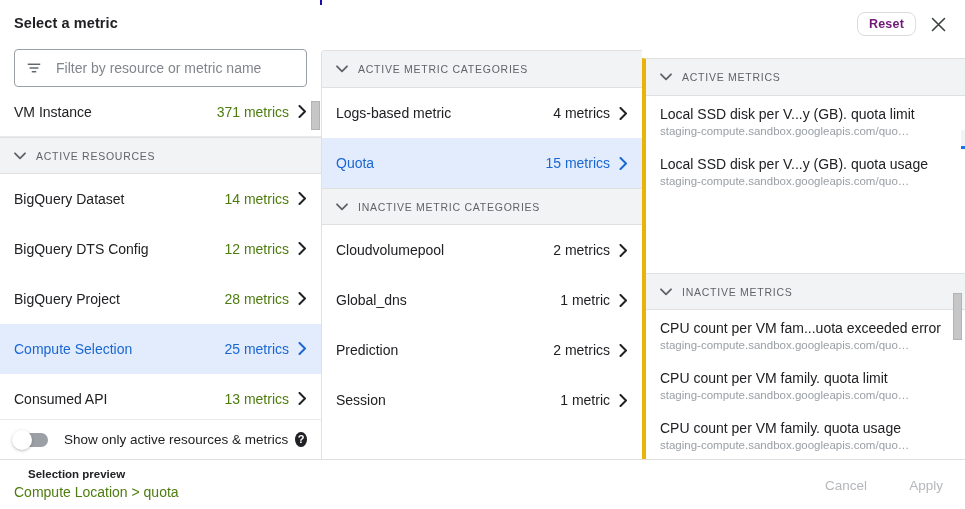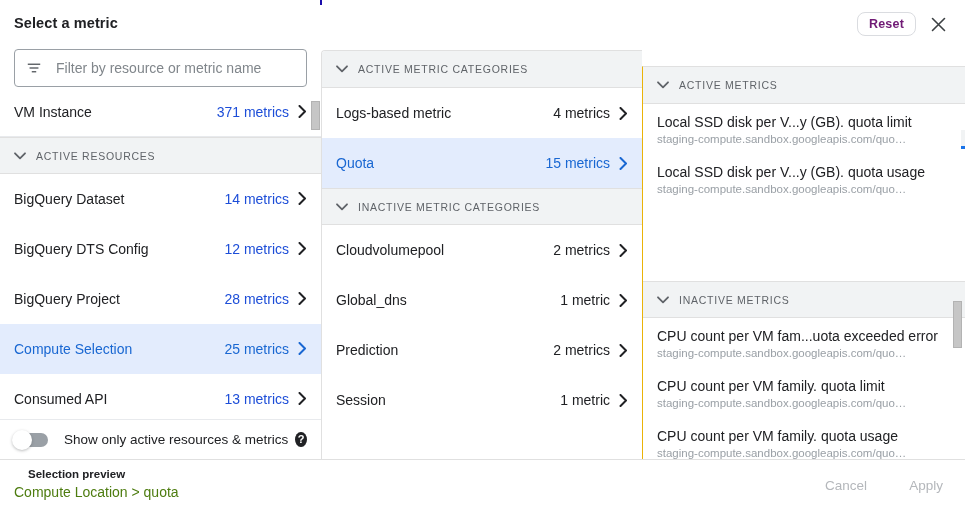--- a/index.html
+++ b/index.html
@@ -107,24 +107,24 @@
     border-left: 1px solid #e0e0e0;
     border-top: 1px solid #e0e0e0;
     border-bottom: 1px solid #e0e0e0;
     margin-top: 4px;
     margin-bottom: 4px;
     border-radius: 4px 0 0 4px;
   }
   .col-metrics {
     width: 323px;
     background: #fff;
-    border-left: 1px solid #eab308;
+    border-left: 4px solid #eab308;
     border-top: 1px solid #e0e0e0;
     border-bottom: 1px solid #e0e0e0;
-    margin-top: 20px;
+    margin-top: 12px;
     margin-bottom: 4px;
   }
 
   
   .search-wrap {
     padding: 0 14px;
     margin-top: 3px;
   }
   .search-box {
     height: 38px;
@@ -162,21 +162,21 @@
   .list-row.first-row { border-bottom: 1px solid #e8eaed; }
   .list-row .label {
     flex: 1 1 auto;
     font-size: 14px;
     color: #202124;
     white-space: nowrap;
     overflow: hidden;
   }
   .list-row .count {
     font-size: 14px;
-    color: #1d4ed8;
+    color: #4d7c0f;
     margin-right: 9px;
     white-space: nowrap;
   }
   .list-row .chev { color: #202124; display:flex; align-items:center; }
   .list-row.selected { background: #e3ecfd; }
   .list-row.selected .label,
   .list-row.selected .count,
   .list-row.selected .chev { color: #1967d2; }
 
   

